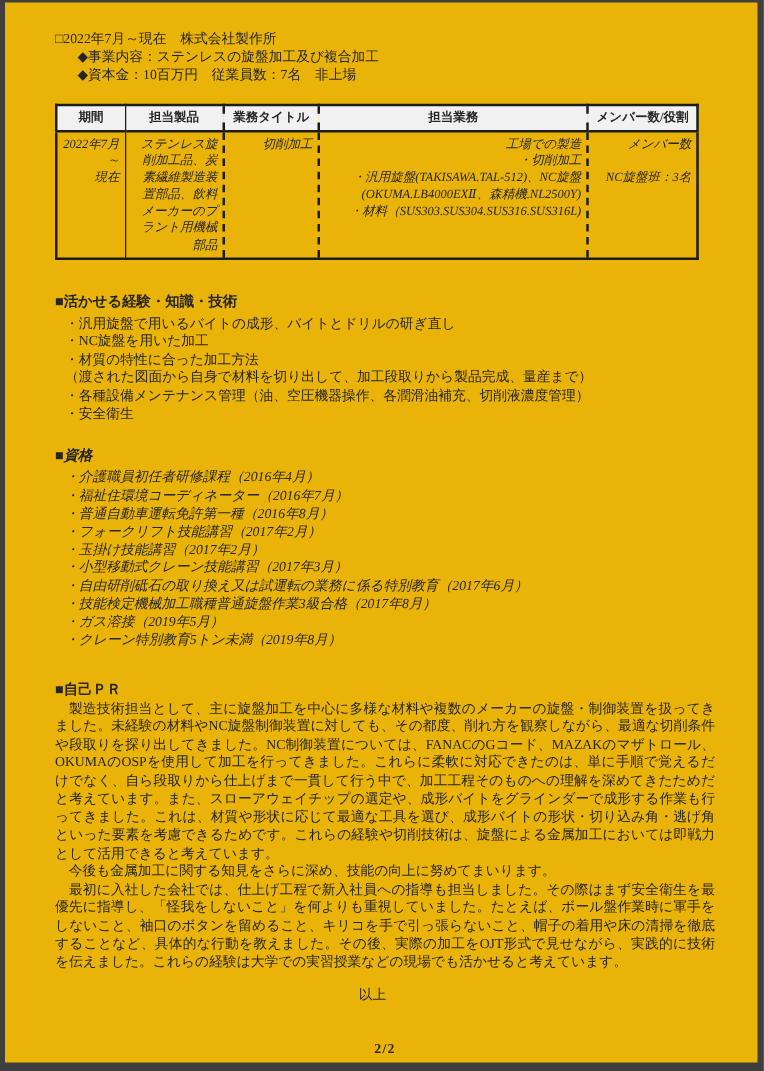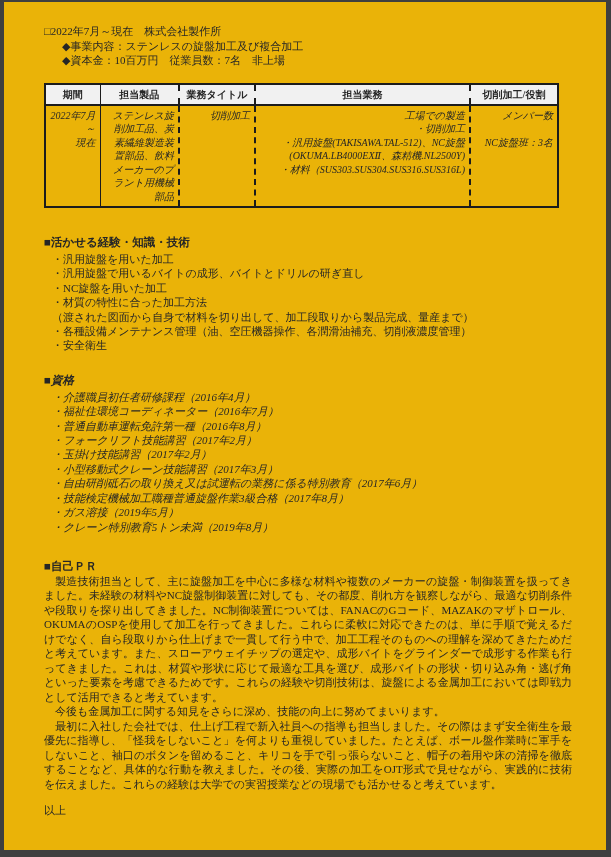--- a/index.html
+++ b/index.html
@@ -43,21 +43,21 @@
   .col-sep-dash{border-right:2px dashed #1c1c1c;}
   
   .section{margin-top:27px;}
   .section.quals{margin-top:20px;font-style:italic;}
   .section.pr{margin-top:25px;}
   .section-heading{font-weight:bold;font-size:11.5px;line-height:15px;}
   ul.plain{list-style:none;margin:2px 0 0 0;padding:0 0 0 8px;}
   ul.plain li{line-height:14.4px;}
   .pr-body p{margin:0;line-height:14.5px;text-align:justify;}
   .closing{
-    text-align:left;padding-right:20px;margin-top:12px;line-height:15px;
+    text-align:center;padding-right:20px;margin-top:12px;line-height:15px;
   }
   .page-number{
     text-align:center;font-weight:bold;margin-top:28px;line-height:15px;
     letter-spacing:1px;
   }
 </style>
 </head>
 <body>
 
 <div class="page">
@@ -76,21 +76,21 @@
           <col style="width:76px">
           <col style="width:215px">
           <col style="width:88px">
       </colgroup>
       <thead>
         <tr>
           <th class="col-sep-solid">期間</th>
           <th class="col-sep-dash">担当製品</th>
           <th class="col-sep-dash">業務タイトル</th>
           <th class="col-sep-dash">担当業務</th>
-          <th>切削加工/役割</th>
+          <th>メンバー数/役割</th>
         </tr>
       </thead>
       <tbody>
         <tr>
           <td class="col-sep-solid">2022年7月
 　～
 現在</td>
           <td class="col-sep-dash">ステンレス旋削加工品、炭素繊維製造装置部品、飲料メーカーのプラント用機械部品</td>
           <td class="col-sep-dash">切削加工</td>
           <td class="col-sep-dash">工場での製造
@@ -101,21 +101,20 @@
           <td>メンバー数
 
 NC旋盤班：3名</td>
         </tr>
       </tbody>
     </table>
 
     <div class="section">
       <div class="section-heading">■活かせる経験・知識・技術</div>
       <ul class="plain">
-        <li>・汎用旋盤を用いた加工</li>
         <li>・汎用旋盤で用いるバイトの成形、バイトとドリルの研ぎ直し</li>
         <li>・NC旋盤を用いた加工</li>
         <li>・材質の特性に合った加工方法</li>
         <li>（渡された図面から自身で材料を切り出して、加工段取りから製品完成、量産まで）</li>
         <li>・各種設備メンテナンス管理（油、空圧機器操作、各潤滑油補充、切削液濃度管理）</li>
         <li>・安全衛生</li>
       </ul>
     </div>
 
     <div class="section quals">

